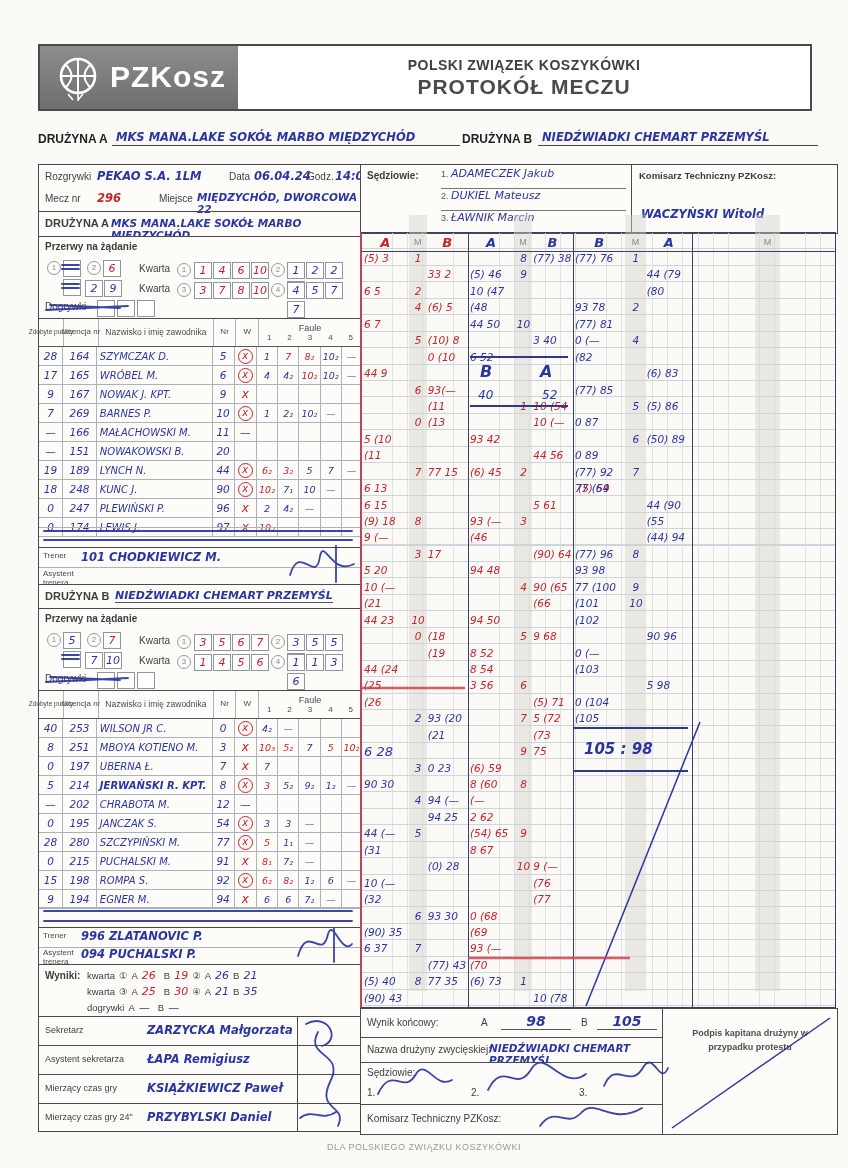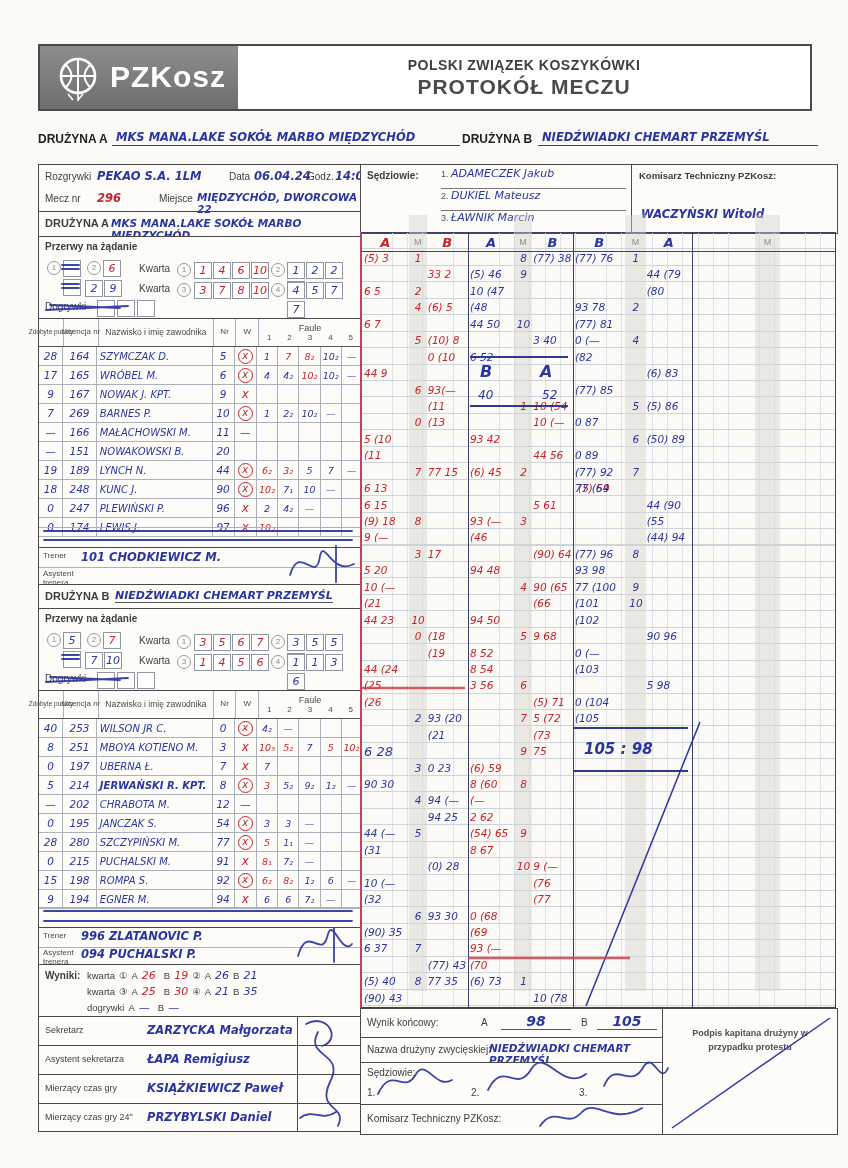--- a/index.html
+++ b/index.html
@@ -1821,20 +1821,21 @@
     <span class="abs bl" style="left:110px;top:24px">2.</span>
     <span class="abs bl" style="left:218px;top:24px">3.</span>
   </div>
   <div class="abs brow" style="left:360px;top:1104px;width:302px;height:29px">
     <span class="abs bl" style="left:6px;top:8px">Komisarz Techniczny PZKosz:</span>
   </div>
   <div class="abs brow" style="left:662px;top:1008px;width:174px;height:125px">
     <div id="podpis" class="abs" style="left:12px;top:18px;width:150px">Podpis kapitana drużyny w przypadku protestu</div>
   </div>
 
+  <div class="abs" id="footer" style="left:0;top:1142px;width:100%;text-align:center">DLA POLSKIEGO ZWIĄZKU KOSZYKÓWKI</div>
 
   <svg class="ovl" width="848" height="1168">
     <g stroke="#2a36a0" stroke-width="1.8" fill="none" stroke-linecap="round" opacity="0.92">
 
       <path d="M62,265 h17 M62,269 h17 M62,284 h17 M62,288 h17"></path>
       <path d="M62,655 h17 M62,659 h17"></path>
 
       <path d="M50,305 L120,308 M46,310 L128,306"></path>
       <path d="M50,677 L120,680 M46,682 L128,678"></path>
 

